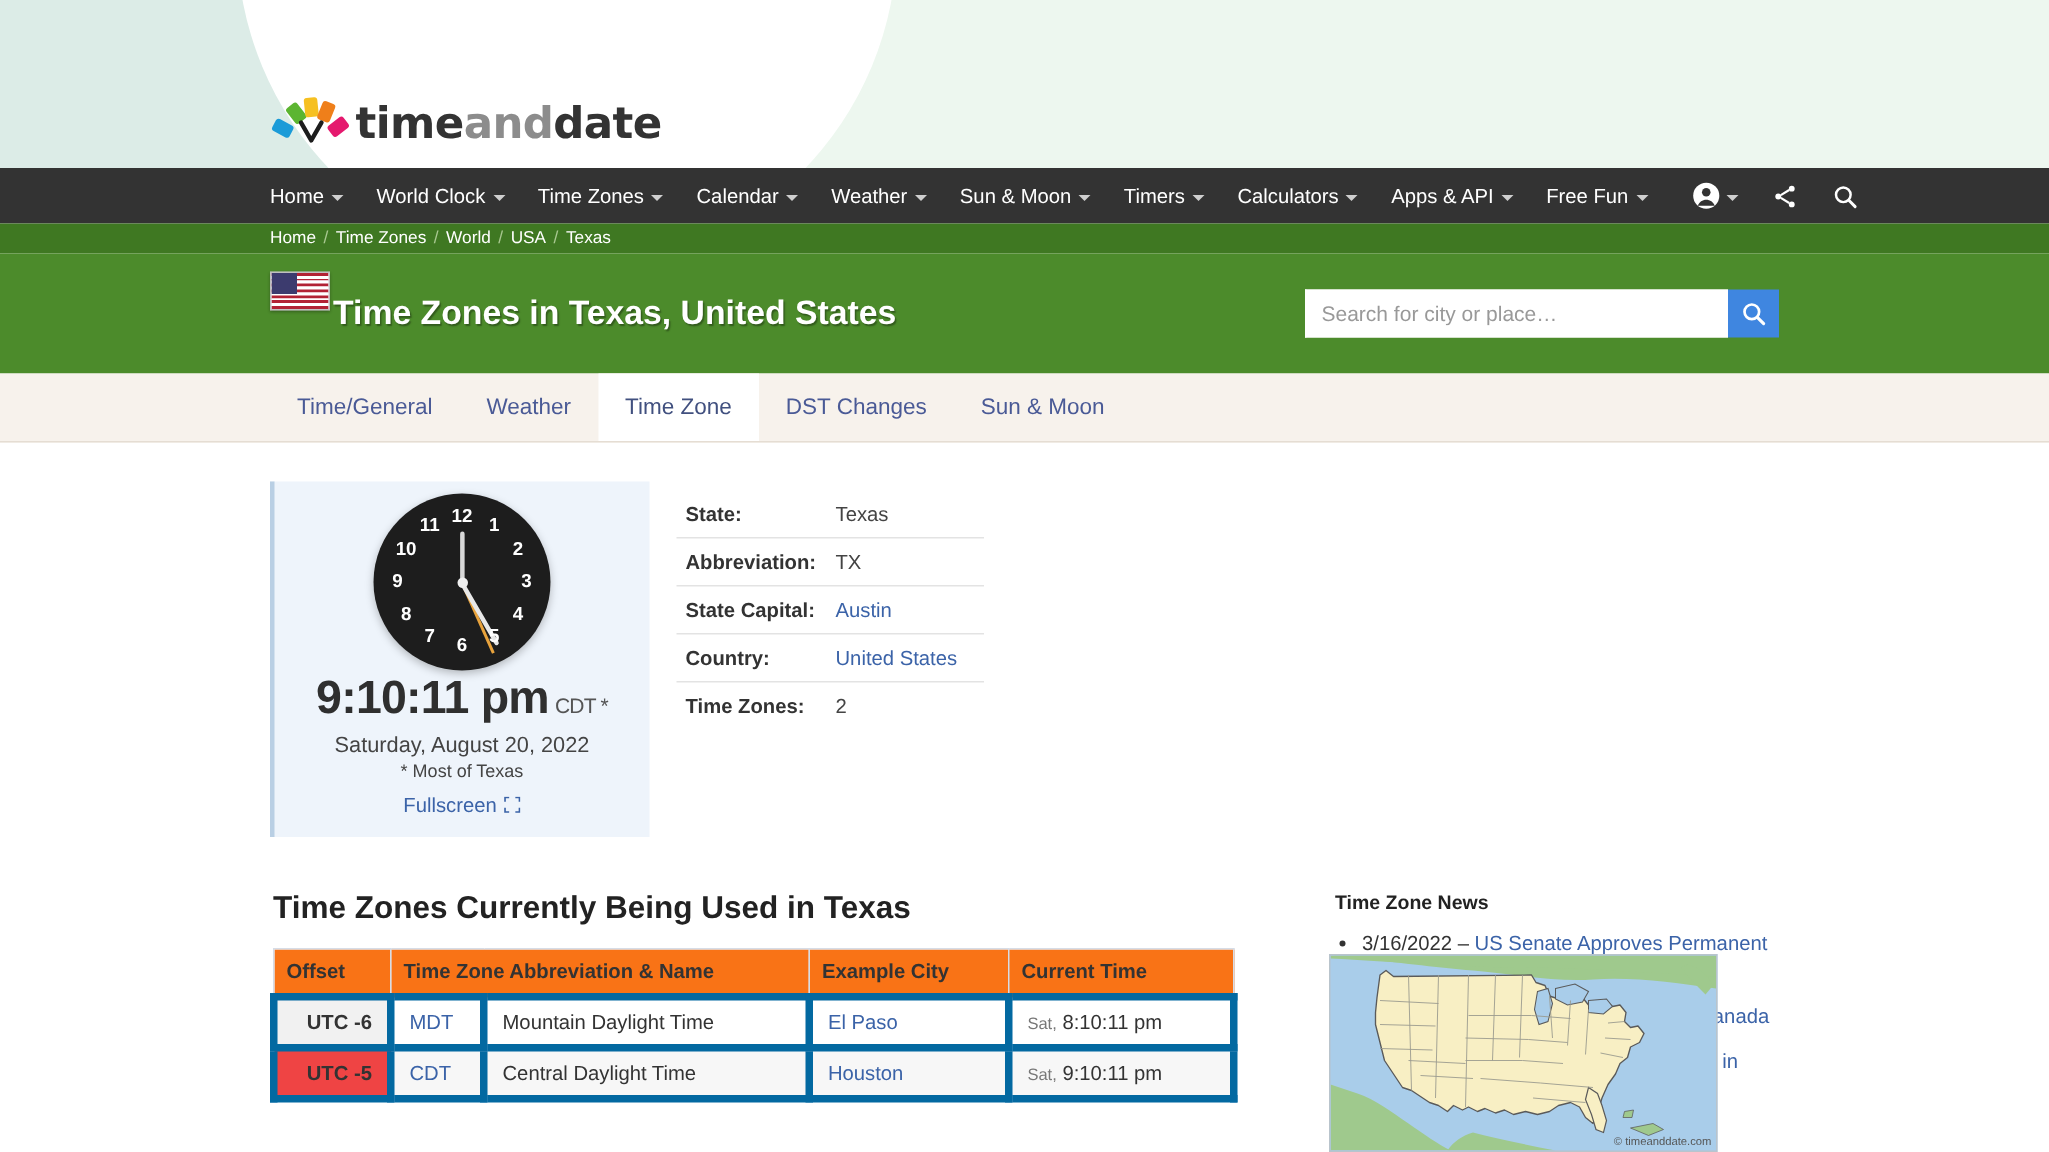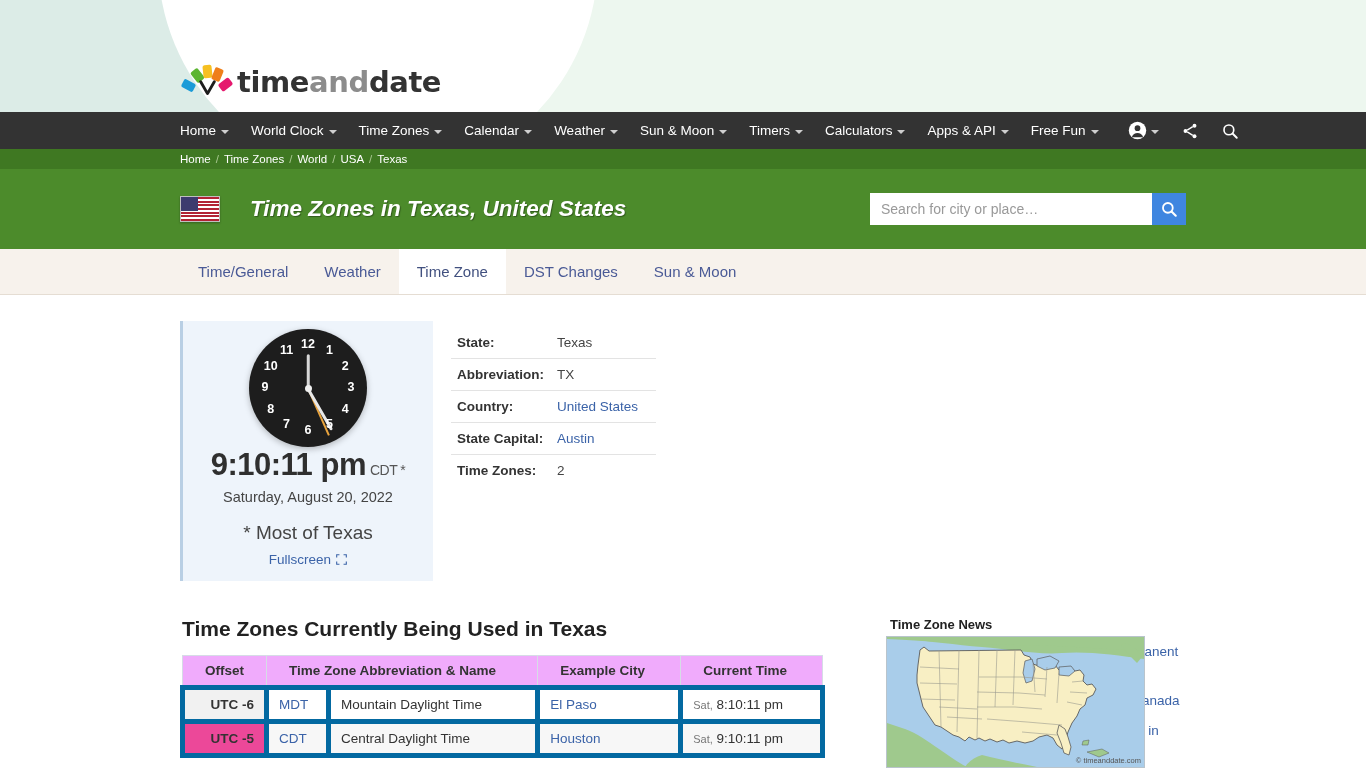--- a/index.html
+++ b/index.html
@@ -109,21 +109,21 @@
   .crumb:first-child { padding-left:0; }
   .crumb-sep { color:#a9c891; }
 
   
   .pagehead {
     height:80px; background:#4c8b2b;
     display:flex; align-items:center;
     padding:0 180px;
     justify-content:space-between;
   }
-  .pagehead-left { display:flex; align-items:center; gap:30px;font-style:italic; }
+  .pagehead-left { display:flex; gap:2px; }
   .flag {
     width:40px; height:26px; position:relative;
     background:#ffffff; overflow:hidden;
     border:1px solid rgba(0,0,0,.25);
     box-shadow:0 1px 2px rgba(0,0,0,.3);
   }
   .flag .stripes { position:absolute; inset:0; }
   .flag .stripes i { display:block; height:7.69%; background:#b22234; }
   .flag .stripes i:nth-child(even) { background:#ffffff; }
   .flag .canton {
@@ -202,21 +202,21 @@
     width:7px; height:7px; border-radius:50%;
     background:#f0f0f0; margin:-3.5px 0 0 -3.5px;
   }
   .bigtime {
     font-size:31px; font-weight:bold; color:#2f2f2f;
     letter-spacing:-0.5px;
   }
   .bigtime .ampm { font-size:31px; }
   .tzabbr { font-size:14px; font-weight:normal; color:#555; margin-left:4px; }
   .datetext { font-size:14.5px; color:#444; margin-top:6px; }
-  .notetext { font-size:19px; color:#444; margin-top:17px; }
+  .notetext { font-size:12px; color:#444; margin-top:2px; }
   .fullscreen {
     font-size:13.5px; color:#3b63a8; margin-top:8px;
     display:flex; align-items:center; justify-content:center; gap:5px;
     cursor:pointer;
   }
 
   .infotable { margin-left:18px; width:205px; padding-top:6px; }
   .inforow {
     display:flex; border-bottom:1px solid #e3e3e3;
     padding:8px 0 8px 6px; font-size:13.5px;
@@ -241,32 +241,32 @@
   .leftcol { width:645px; }
   .h2 {
     font-size:21px; font-weight:bold; color:#222; margin:0 0 14px 2px;
     font-family:"Liberation Sans", sans-serif;
   }
   table.tz {
     border-collapse:collapse; width:645px;
     font-size:13.5px;
   }
   table.tz th {
-    background:#f0abfc; color:#333; font-weight:bold;
-    text-align:left; padding:7px 22px;
+    background:#f97316; color:#333; font-weight:bold;
+    text-align:left; padding:7px 8px;
     border:1px solid #d6dce6;
   }
   table.tz td {
     padding:7px 10px; border:5px solid #0369a1; color:#333;
   }
   table.tz td.offset {
     background:#f1f1f1; font-weight:bold; text-align:right; width:78px;
   }
   table.tz tr.alt td { background:#f7f7f7; }
-  table.tz tr.alt td.offset { background:#ec4899; }
+  table.tz tr.alt td.offset { background:#ef4444; }
   table.tz td.abbr { width:62px; }
   .lnk { color:#3b63a8; cursor:pointer; }
   .smalldow { font-size:11px; color:#777; }
 
   .rightcol { width:340px; margin-left:65px; }
   .h2news { font-size:13px; font-weight:bold; color:#222; margin:0 0 10px 0; }
   ul.news { margin:0; padding-left:18px; }
   ul.news li {
     font-size:13.5px; color:#333; margin-bottom:10px; line-height:1.45;
   }
@@ -454,26 +454,26 @@
     <div class="infotable">
       <div class="inforow">
         <span class="infolabel">State:</span>
         <span class="infoval">Texas</span>
       </div>
       <div class="inforow">
         <span class="infolabel">Abbreviation:</span>
         <span class="infoval">TX</span>
       </div>
       <div class="inforow">
+        <span class="infolabel">State Capital:</span>
+        <span class="infoval link">Austin</span>
+      </div>
+      <div class="inforow">
         <span class="infolabel">Country:</span>
         <span class="infoval link">United States</span>
-      </div>
-      <div class="inforow">
-        <span class="infolabel">State Capital:</span>
-        <span class="infoval link">Austin</span>
       </div>
       <div class="inforow" style="border-bottom:none">
         <span class="infolabel">Time Zones:</span>
         <span class="infoval">2</span>
       </div>
     </div>
   </div>
 
   <div class="mapbox">
     <svg width="257" height="130" viewBox="0 0 257 130">

